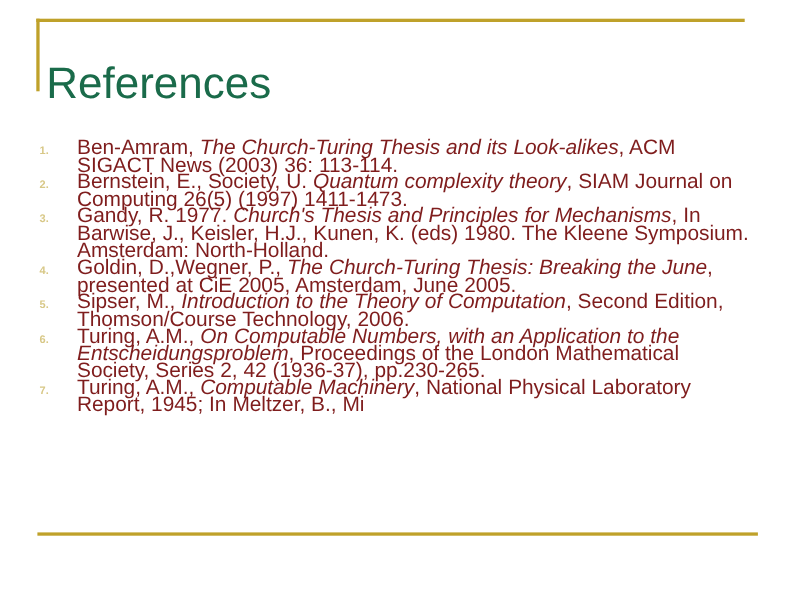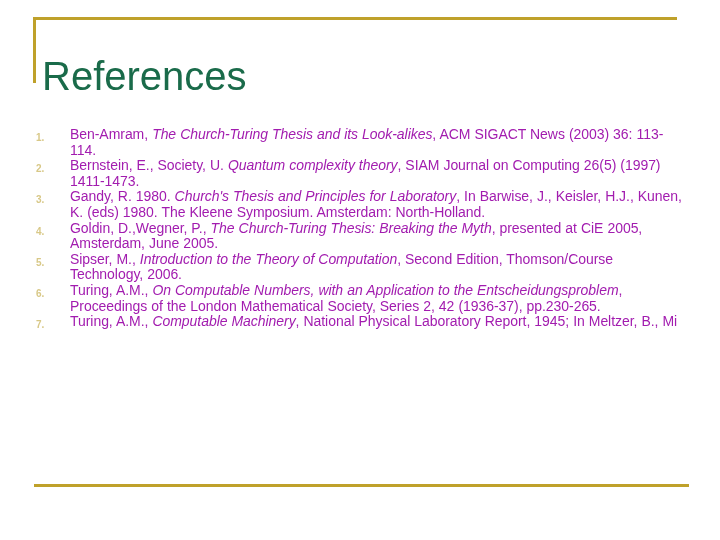--- a/index.html
+++ b/index.html
@@ -79,22 +79,22 @@
     width: 34px;
     color: #d8c887;
     font-size: 10px;
     line-height: 16px;
     padding-top: 3px;
     text-align: left;
     font-weight: bold;
   }
   .ref-text {
     flex: 1 1 auto;
-    color: #a21caf;
-    font-size: 14px;
+    color: #7f1d1d;
+    font-size: 19px;
     line-height: 15.6px;
     text-align: left;
     letter-spacing: -0.05px;
     word-spacing: 0.2px;
   }
   .ref-text i {
     font-style: italic;
   }
 </style>
 </head>
@@ -111,25 +111,25 @@
       <div class="ref-item">
         <div class="ref-num">1.</div>
         <div class="ref-text"><span>Ben-Amram, </span><i>The Church-Turing Thesis and its Look-alikes</i><span>, ACM SIGACT News (2003) 36: 113-114.</span></div>
       </div>
       <div class="ref-item">
         <div class="ref-num">2.</div>
         <div class="ref-text"><span>Bernstein, E., Society, U. </span><i>Quantum complexity theory</i><span>, SIAM Journal on Computing 26(5) (1997) 1411-1473.</span></div>
       </div>
       <div class="ref-item">
         <div class="ref-num">3.</div>
-        <div class="ref-text"><span>Gandy, R. 1980. </span><i>Church's Thesis and Principles for Laboratory</i><span>, In Barwise, J., Keisler, H.J., Kunen, K. (eds) 1980. The Kleene Symposium. Amsterdam: North-Holland.</span></div>
+        <div class="ref-text"><span>Gandy, R. 1977. </span><i>Church's Thesis and Principles for Mechanisms</i><span>, In Barwise, J., Keisler, H.J., Kunen, K. (eds) 1980. The Kleene Symposium. Amsterdam: North-Holland.</span></div>
       </div>
       <div class="ref-item">
         <div class="ref-num">4.</div>
-        <div class="ref-text"><span>Goldin, D.,Wegner, P., </span><i>The Church-Turing Thesis: Breaking the Myth</i><span>, presented at CiE 2005, Amsterdam, June 2005.</span></div>
+        <div class="ref-text"><span>Goldin, D.,Wegner, P., </span><i>The Church-Turing Thesis: Breaking the June</i><span>, presented at CiE 2005, Amsterdam, June 2005.</span></div>
       </div>
       <div class="ref-item">
         <div class="ref-num">5.</div>
         <div class="ref-text"><span>Sipser, M., </span><i>Introduction to the Theory of Computation</i><span>, Second Edition, Thomson/Course Technology, 2006.</span></div>
       </div>
       <div class="ref-item">
         <div class="ref-num">6.</div>
         <div class="ref-text"><span>Turing, A.M., </span><i>On Computable Numbers, with an Application to the Entscheidungsproblem</i><span>, Proceedings of the London Mathematical Society, Series 2, 42 (1936-37), pp.230-265.</span></div>
       </div>
       <div class="ref-item">

